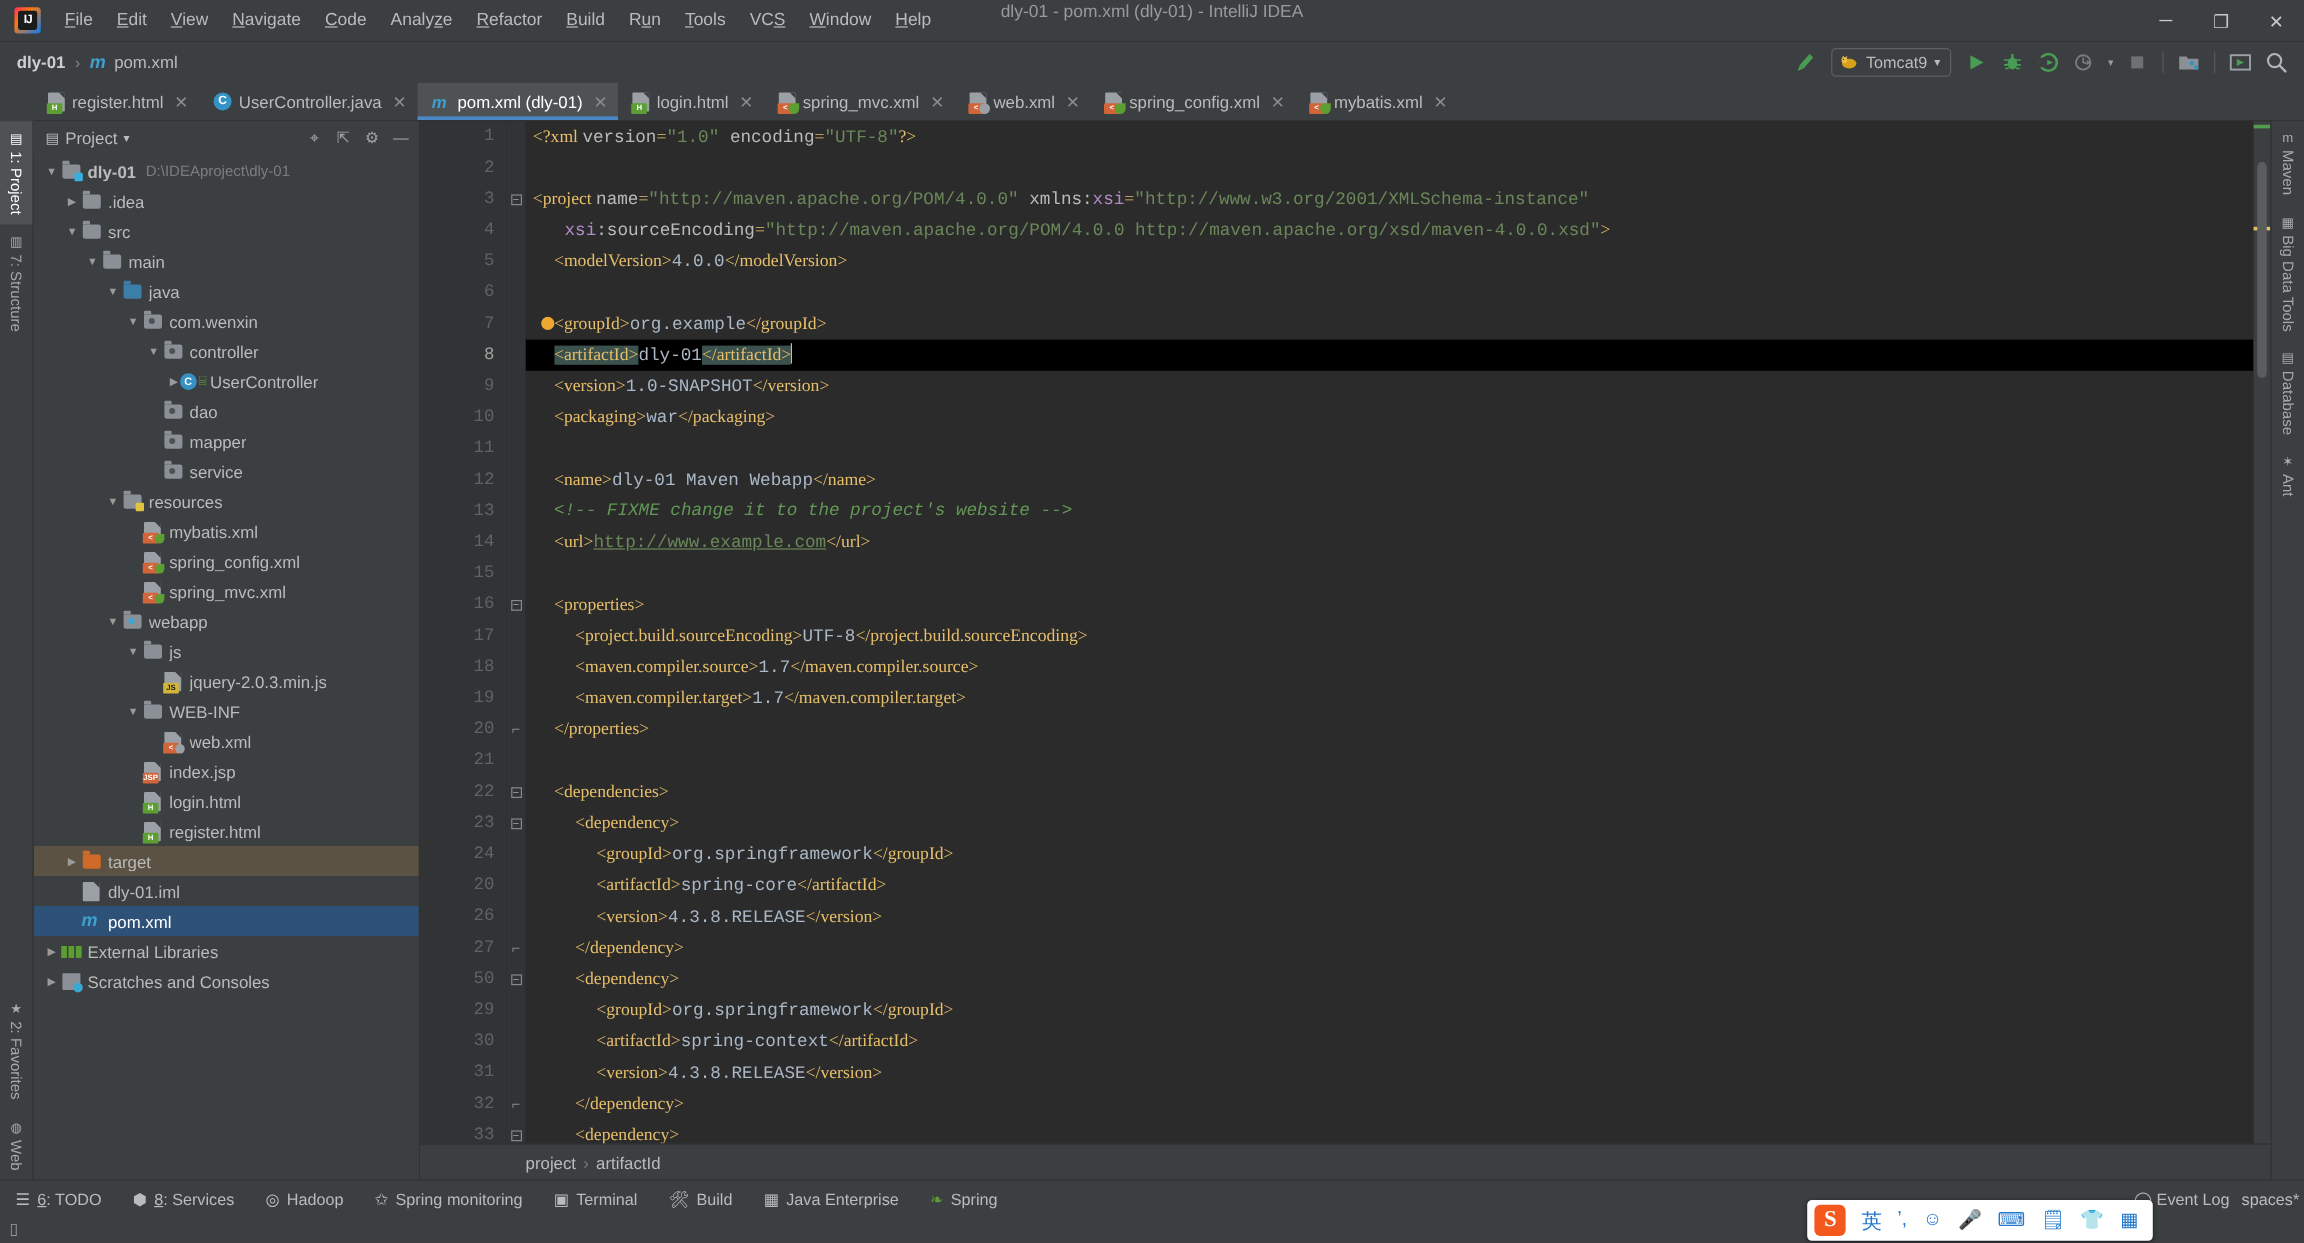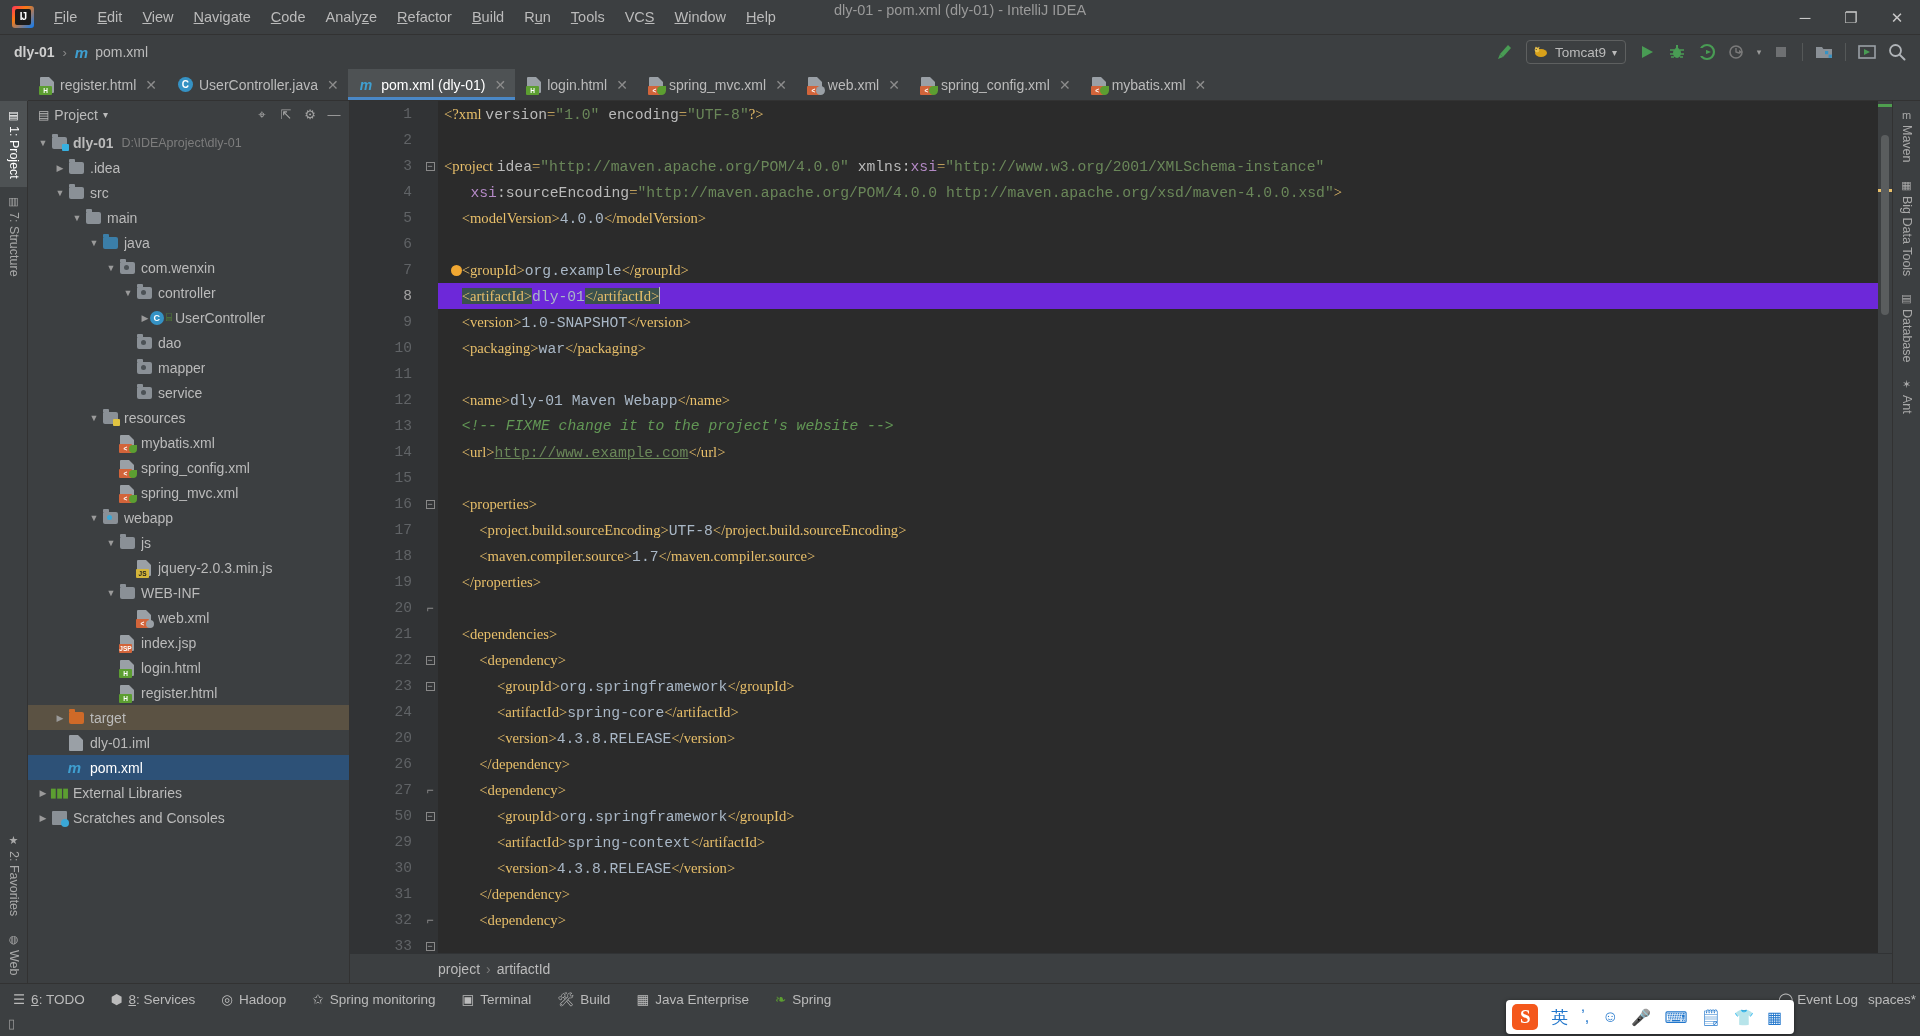--- a/index.html
+++ b/index.html
@@ -132,21 +132,21 @@
   .gline { height: 26px; display:flex; align-items:center; justify-content:flex-end;
     padding-right: 10px; color:#606366; font-size:14.5px;
     font-family:"Liberation Mono", monospace; }
   .foldcol { width: 16px; flex:0 0 16px; background:#313335; position:relative;}
   .fold { height:26px; display:flex; align-items:center; justify-content:center; color:#8a8a8a; font-size:10px;}
   .foldbox { width:9px; height:9px; border:1px solid #888; display:flex; align-items:center; justify-content:center;
      font-size:9px; line-height:7px; color:#aaa; }
   .codearea { flex:1 1 auto; position:relative; overflow:hidden; background:#2b2b2b;
     font-family:"Liberation Mono", monospace; font-size:14.7px; }
   .cline { height:26px; line-height:26px; white-space:pre; padding-left: 6px; color:#a9b7c6;}
-  .cline.cur { background:#6d28d9; }
+  .cline.cur { background:#000000; }
   
   .tg { color:#e8bf6a;font-family:Liberation Serif, serif; }         
   .at { color:#bababa; }         
   .ns { color:#b389c5; }         
   .vl { color:#6a8759; }         
   .tx { color:#a9b7c6; }         
   .cm { color:#629755; font-style:italic; }  
   .lnk { color:#6a8759; text-decoration: underline; }
   .hl { background:#3b514d; }    
   .caret { display:inline-block; width:1px; height:17px; background:#bbbbbb; vertical-align:-3px; }
@@ -748,36 +748,37 @@
             <div class="fold">
               <span style="color:#8a8a8a;font-size:12px;line-height:8px;">⌐</span>
             </div>
             <div class="fold">
               <span class="foldbox">−</span>
             </div>
           </div>
         <div class="codearea">
             <div class="cline"><span class="tg">&lt;?xml </span><span class="at">version</span><span class="tg">=</span><span class="vl">"1.0"</span> <span class="at">encoding</span><span class="tg">=</span><span class="vl">"UTF-8"</span><span class="tg">?&gt;</span></div>
             <div class="cline">&nbsp;</div>
-            <div class="cline"><span class="tg">&lt;project </span><span class="at">idea</span><span class="tg">=</span><span class="vl">"http://maven.apache.org/POM/4.0.0"</span> <span class="at">xmlns:</span><span class="ns">xsi</span><span class="tg">=</span><span class="vl">"http://www.w3.org/2001/XMLSchema-instance"</span></div>
+            <div class="cline"><span class="tg">&lt;project </span><span class="at">name</span><span class="tg">=</span><span class="vl">"http://maven.apache.org/POM/4.0.0"</span> <span class="at">xmlns:</span><span class="ns">xsi</span><span class="tg">=</span><span class="vl">"http://www.w3.org/2001/XMLSchema-instance"</span></div>
             <div class="cline">   <span class="ns">xsi</span><span class="at">:sourceEncoding</span><span class="tg">=</span><span class="vl">"http://maven.apache.org/POM/4.0.0 http://maven.apache.org/xsd/maven-4.0.0.xsd"</span><span class="tg">&gt;</span></div>
             <div class="cline">  <span class="tg">&lt;modelVersion&gt;</span><span class="tx">4.0.0</span><span class="tg">&lt;/modelVersion&gt;</span></div>
             <div class="cline">&nbsp;</div>
             <div class="cline">  <span class="bulb"></span><span class="tg">&lt;groupId&gt;</span><span class="tx">org.example</span><span class="tg">&lt;/groupId&gt;</span></div>
             <div class="cline cur">  <span class="tg hl">&lt;artifactId&gt;</span><span class="tx">dly-01</span><span class="tg hl">&lt;/artifactId&gt;</span><span class="caret"></span></div>
             <div class="cline">  <span class="tg">&lt;version&gt;</span><span class="tx">1.0-SNAPSHOT</span><span class="tg">&lt;/version&gt;</span></div>
             <div class="cline">  <span class="tg">&lt;packaging&gt;</span><span class="tx">war</span><span class="tg">&lt;/packaging&gt;</span></div>
             <div class="cline">&nbsp;</div>
             <div class="cline">  <span class="tg">&lt;name&gt;</span><span class="tx">dly-01 Maven Webapp</span><span class="tg">&lt;/name&gt;</span></div>
             <div class="cline">  <span class="cm">&lt;!-- FIXME change it to the project's website --&gt;</span></div>
             <div class="cline">  <span class="tg">&lt;url&gt;</span><span class="lnk">http://www.example.com</span><span class="tg">&lt;/url&gt;</span></div>
             <div class="cline">&nbsp;</div>
             <div class="cline">  <span class="tg">&lt;properties&gt;</span></div>
             <div class="cline">    <span class="tg">&lt;project.build.sourceEncoding&gt;</span><span class="tx">UTF-8</span><span class="tg">&lt;/project.build.sourceEncoding&gt;</span></div>
             <div class="cline">    <span class="tg">&lt;maven.compiler.source&gt;</span><span class="tx">1.7</span><span class="tg">&lt;/maven.compiler.source&gt;</span></div>
+            <div class="cline">    <span class="tg">&lt;maven.compiler.target&gt;</span><span class="tx">1.7</span><span class="tg">&lt;/maven.compiler.target&gt;</span></div>
             <div class="cline">  <span class="tg">&lt;/properties&gt;</span></div>
             <div class="cline">&nbsp;</div>
             <div class="cline">  <span class="tg">&lt;dependencies&gt;</span></div>
             <div class="cline">    <span class="tg">&lt;dependency&gt;</span></div>
             <div class="cline">      <span class="tg">&lt;groupId&gt;</span><span class="tx">org.springframework</span><span class="tg">&lt;/groupId&gt;</span></div>
             <div class="cline">      <span class="tg">&lt;artifactId&gt;</span><span class="tx">spring-core</span><span class="tg">&lt;/artifactId&gt;</span></div>
             <div class="cline">      <span class="tg">&lt;version&gt;</span><span class="tx">4.3.8.RELEASE</span><span class="tg">&lt;/version&gt;</span></div>
             <div class="cline">    <span class="tg">&lt;/dependency&gt;</span></div>
             <div class="cline">    <span class="tg">&lt;dependency&gt;</span></div>
             <div class="cline">      <span class="tg">&lt;groupId&gt;</span><span class="tx">org.springframework</span><span class="tg">&lt;/groupId&gt;</span></div>

